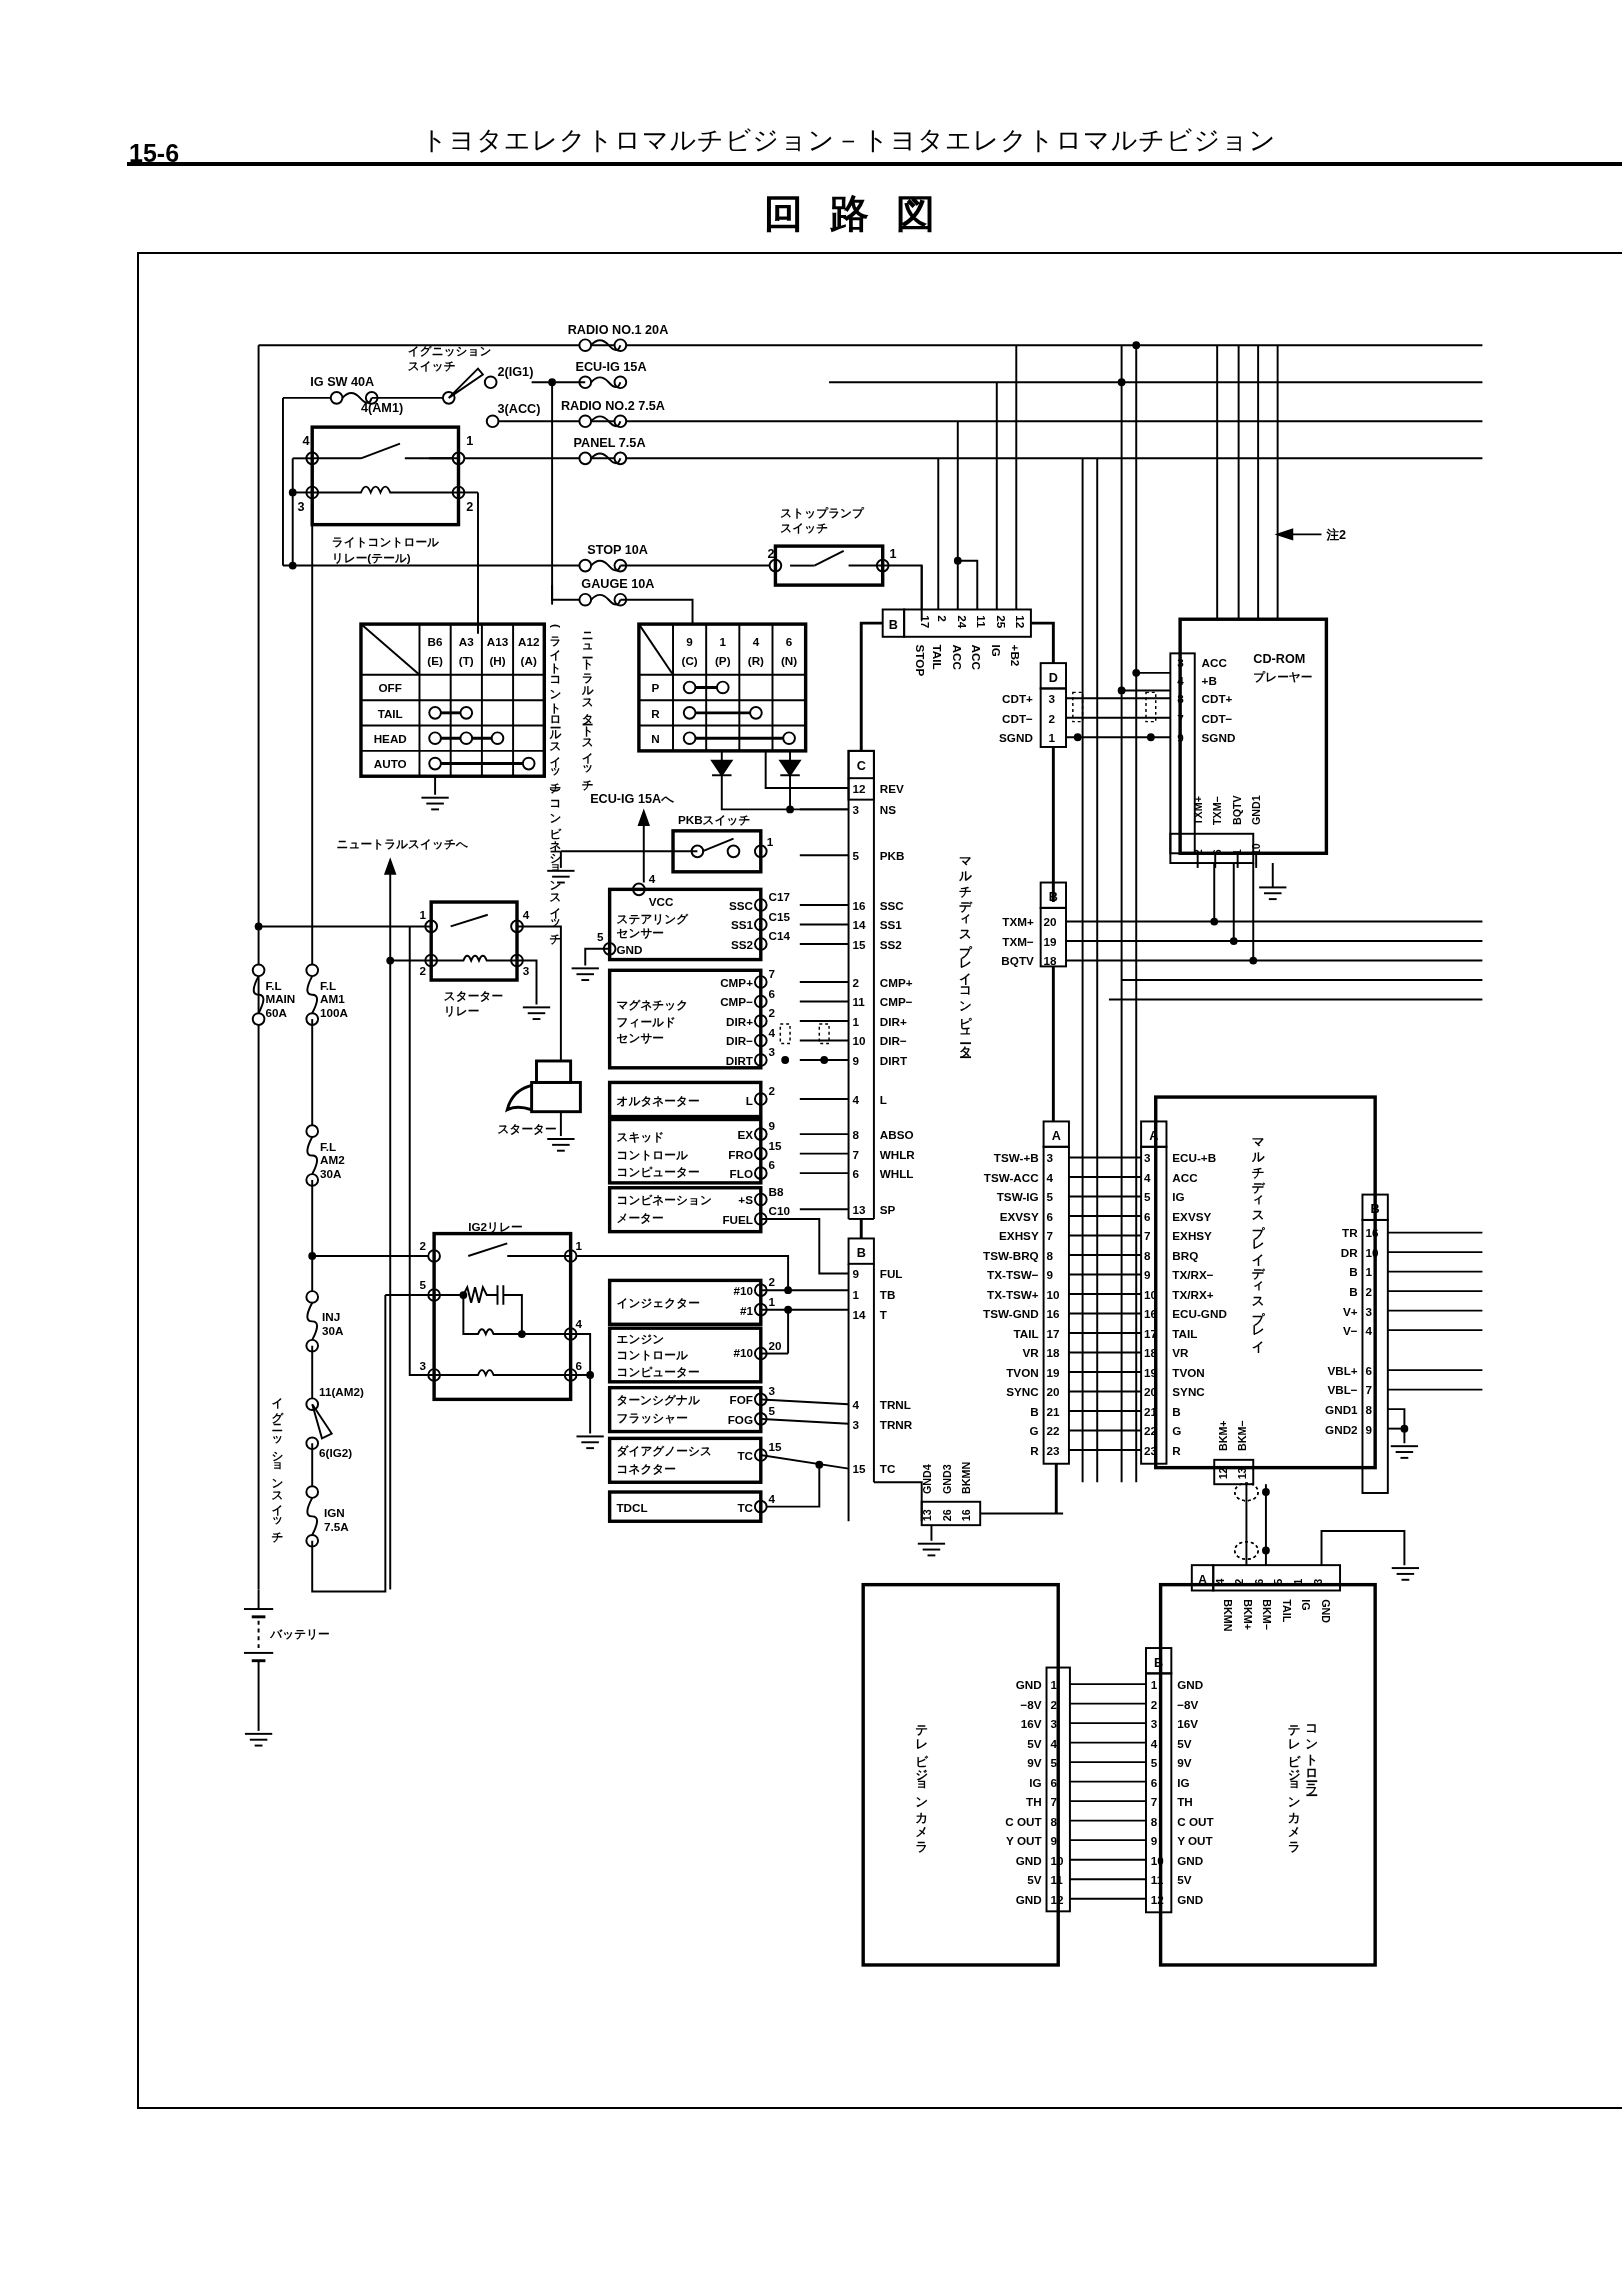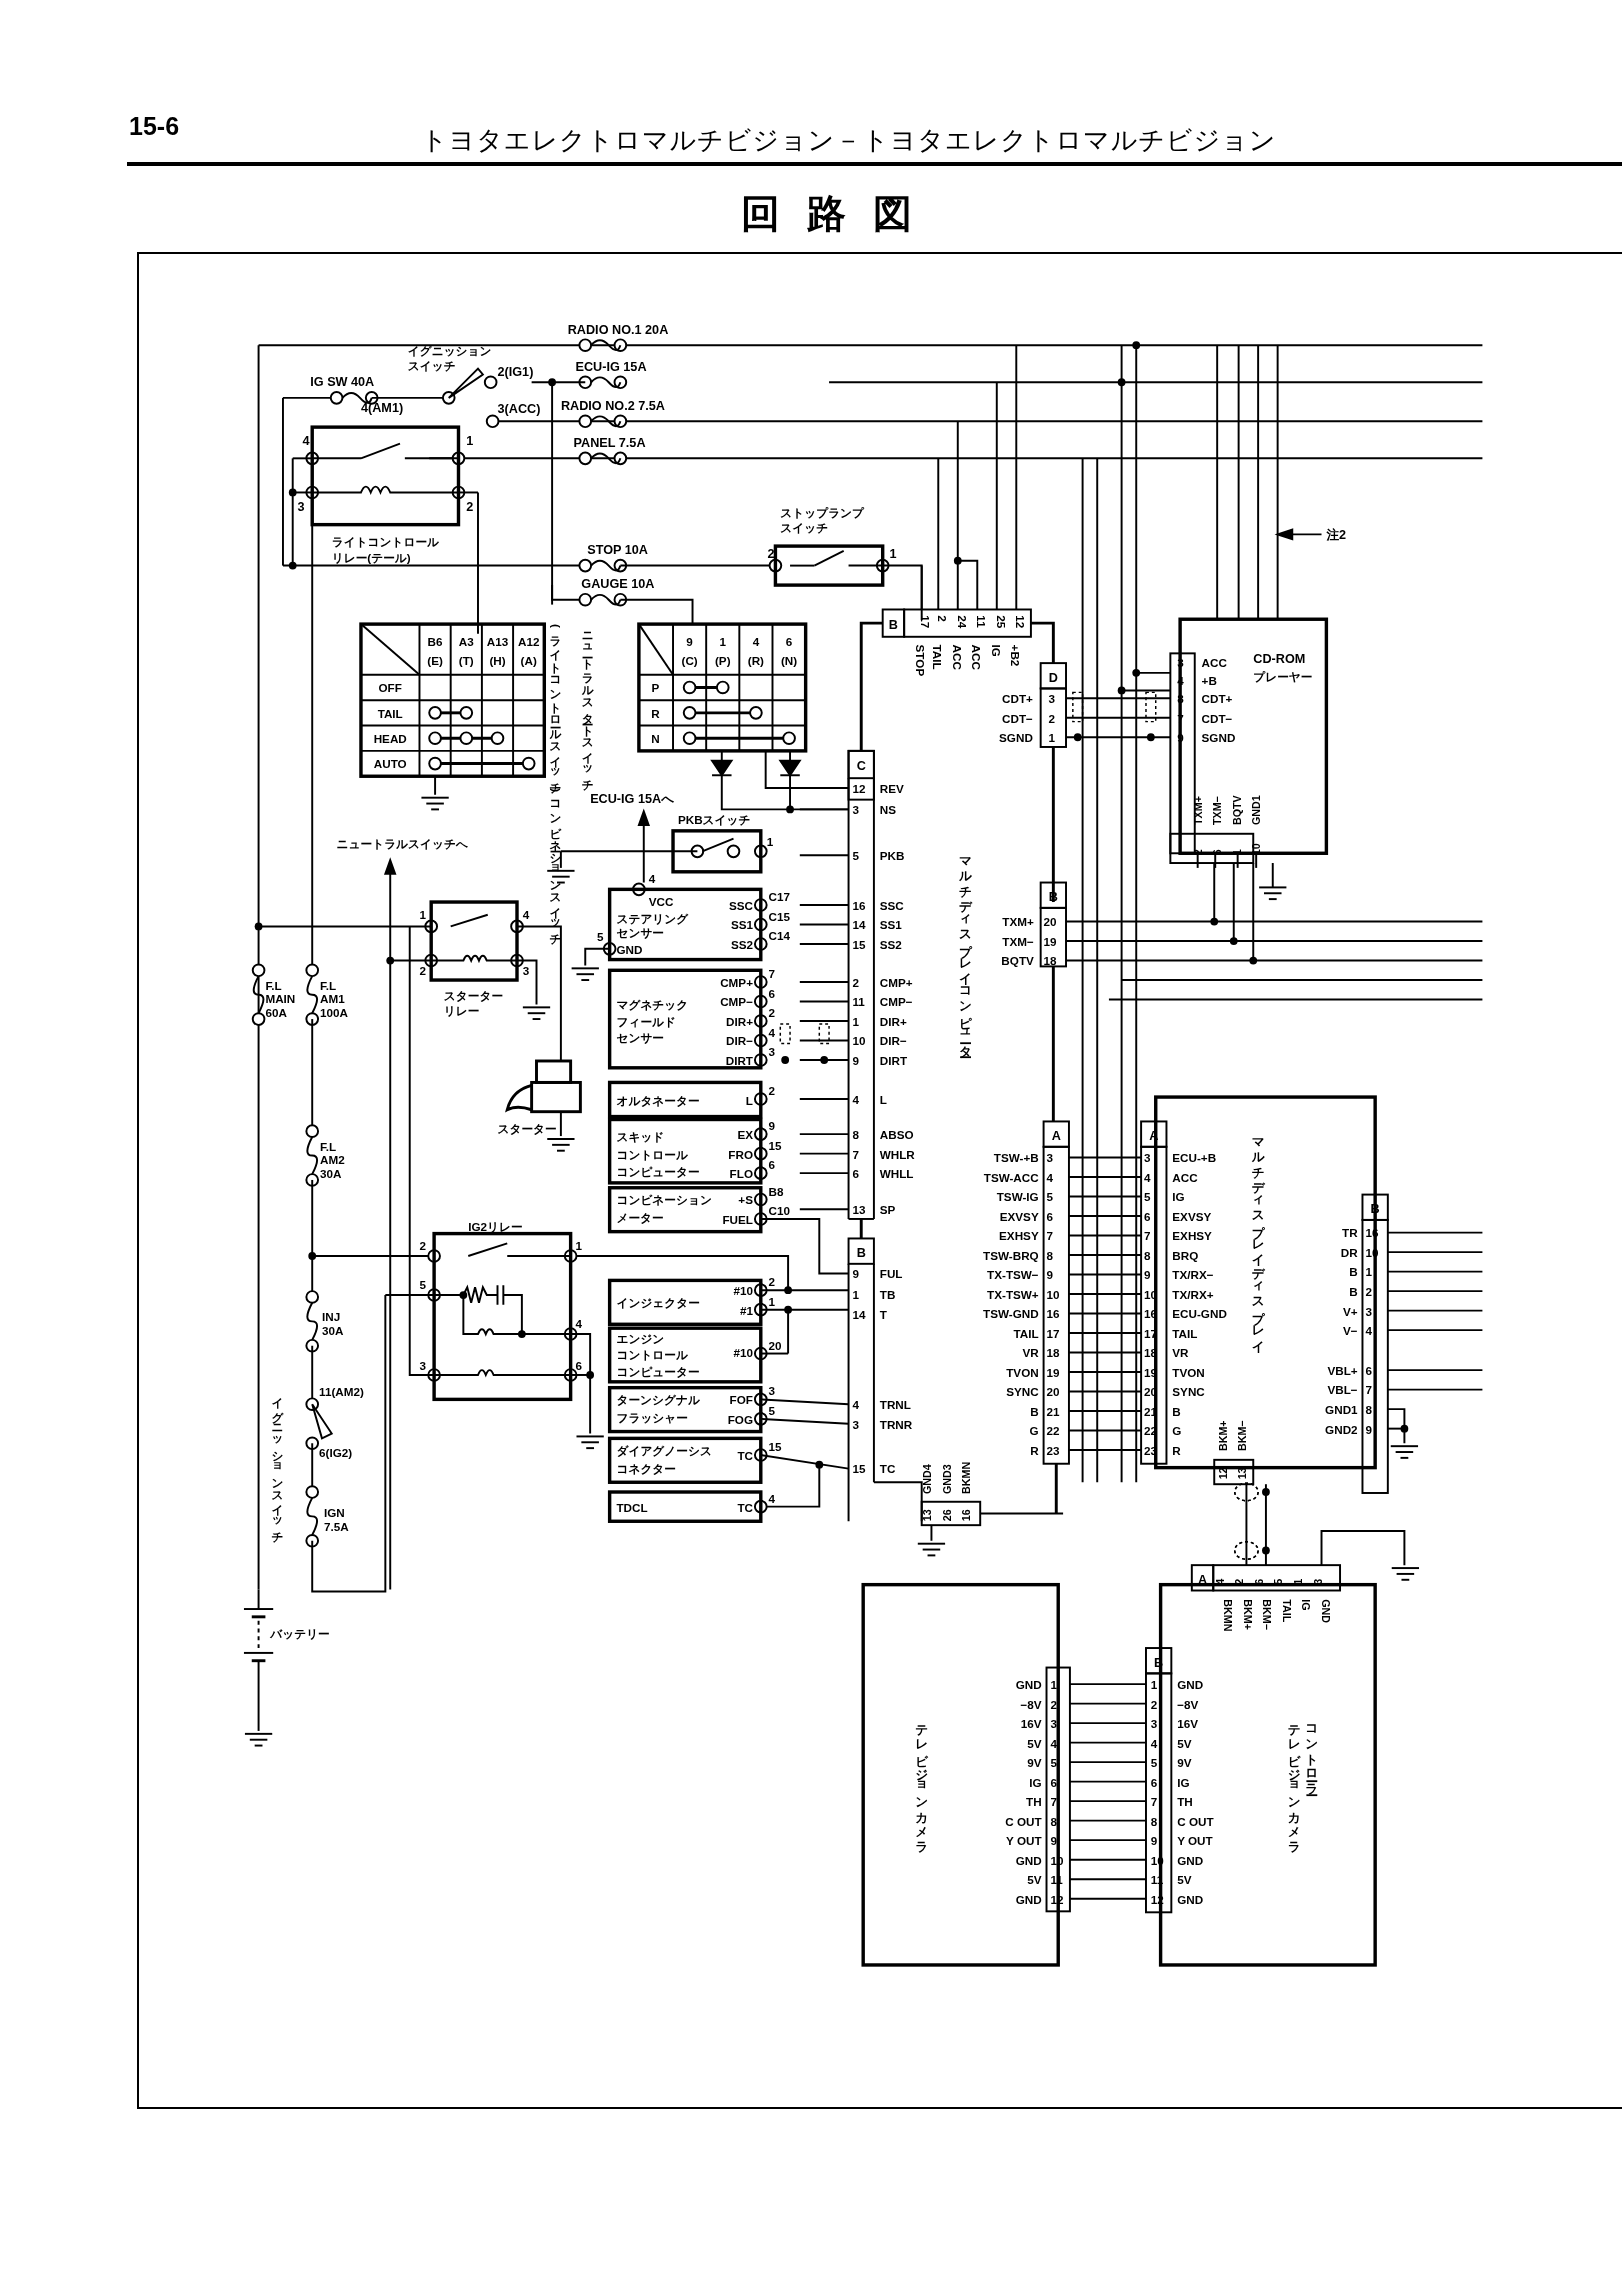--- a/index.html
+++ b/index.html
@@ -1,20 +1,20 @@
 <!DOCTYPE html>
 <html><head>
 <meta charset="utf-8">
 <style>
   html,body{margin:0;padding:0;background:#fff;}
   body{width:1623px;height:2278px;position:relative;overflow:hidden;font-family:"Liberation Sans","DejaVu Sans",sans-serif;color:#000;}
-  .hdr-num{position:absolute;left:129px;top:112px;font-size:25px;font-weight:bold;}
+  .hdr-num{position:absolute;left:129px;top:139px;font-size:25px;font-weight:bold;}
   .hdr-title{position:absolute;left:421px;top:123px;font-size:26px;font-weight:normal;letter-spacing:1px;}
   .hdr-rule{position:absolute;left:127px;top:162px;width:1496px;height:3.9px;background:#000;}
-  .main-title{position:absolute;left:741px;top:187px;font-size:39px;font-weight:bold;letter-spacing:27px;}
+  .main-title{position:absolute;left:764px;top:187px;font-size:39px;font-weight:bold;letter-spacing:27px;}
   .frame{position:absolute;left:137px;top:252px;width:1486px;height:1853px;border-left:2px solid #000;border-top:2px solid #000;border-bottom:2px solid #000;}
   svg{position:absolute;left:0;top:0;}
   svg text{font-family:"Liberation Sans","DejaVu Sans",sans-serif;font-weight:bold;fill:#000;}
 </style>
 </head>
 <body>
 
 <div class="hdr-num">15-6</div>
 <div class="hdr-title">トヨタエレクトロマルチビジョン－トヨタエレクトロマルチビジョン</div>
 <div class="hdr-rule"></div>

